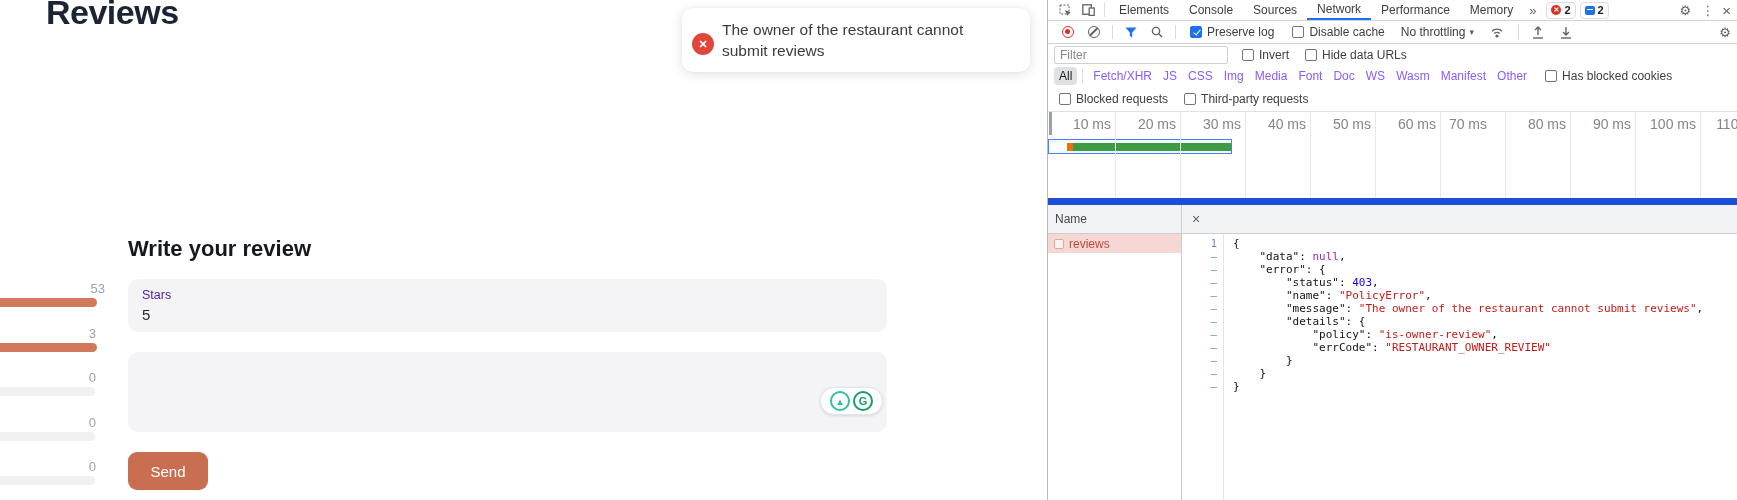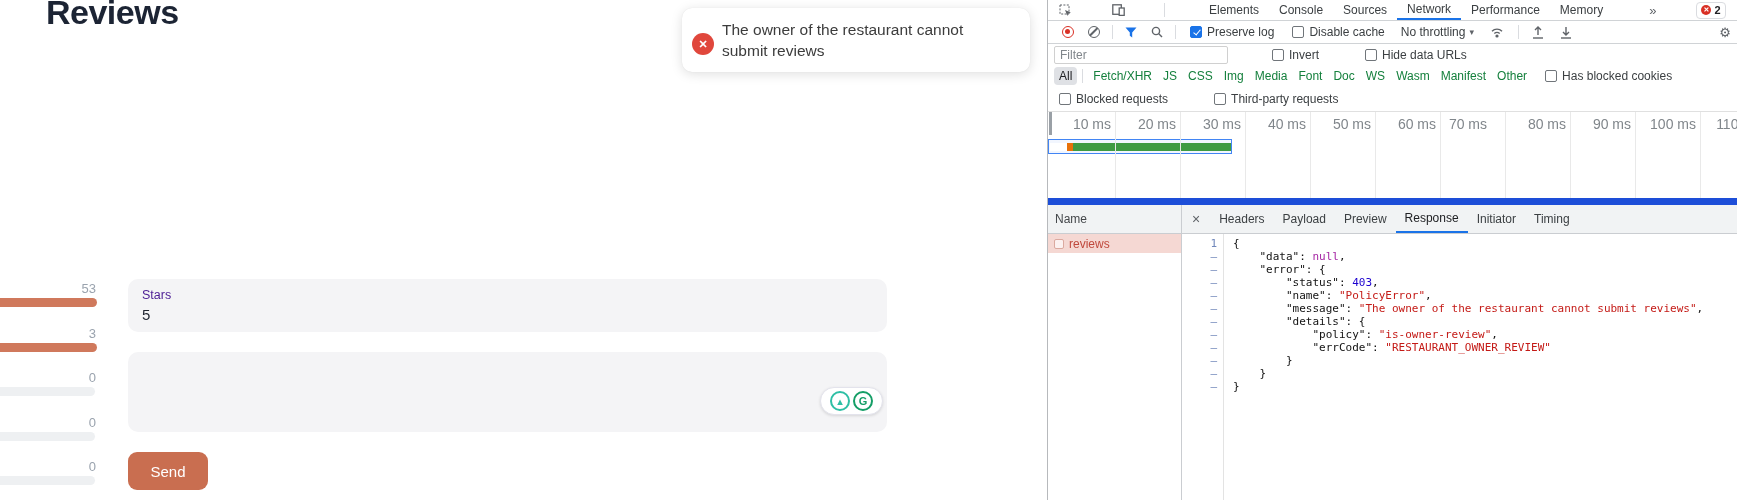--- a/index.html
+++ b/index.html
@@ -30,21 +30,21 @@
 
   .send-btn{position:absolute;left:128px;top:452px;width:80px;height:38px;background:#c96e50;border:none;border-radius:9px;color:#fff;font-size:15px;font-weight:500;font-family:"Liberation Sans",sans-serif;cursor:pointer;}
 
   
   .toast{position:absolute;left:682px;top:8px;width:348px;height:64px;background:#fff;border-radius:10px;box-shadow:0 2px 12px rgba(0,0,0,.13),0 0 1px rgba(0,0,0,.1);}
   .toast-icon{position:absolute;left:10px;top:25px;width:22px;height:22px;border-radius:50%;background:#e0473c;color:#fff;font-size:11px;font-weight:700;display:flex;align-items:center;justify-content:center;}
   .toast-text{position:absolute;left:40px;top:11px;font-size:15.5px;line-height:21px;color:#3c3c3c;}
 
   
   .devtools{position:absolute;left:1047px;top:0;width:690px;height:500px;box-sizing:border-box;border-left:1px solid #b7b9bc;background:#fff;font-size:12px;color:#3c4043;}
-  .dt-row{display:flex;align-items:center;box-sizing:border-box;gap:30px;}
+  .dt-row{display:flex;align-items:center;box-sizing:border-box;}
   .vsep{width:1px;height:14px;background:#dadce0;margin:0 4px;flex:none;}
   .spacer{flex:1;}
   .ticon{flex:none;display:flex;align-items:center;justify-content:center;color:#5f6368;cursor:pointer;}
 
   .dt-tabs{height:21px;border-bottom:1px solid #d0d3d6;padding-left:6px;}
   .main-tabs{display:flex;height:100%;}
   .tab{padding:0 10px;display:flex;align-items:center;height:100%;box-sizing:border-box;color:#3c4043;cursor:pointer;white-space:nowrap;}
   .tab.sel{border-bottom:2px solid #1a73e8;}
   .more-tabs{font-size:13px;color:#5f6368;padding:0 6px;cursor:pointer;}
   .badge{display:flex;align-items:center;gap:3px;border:1px solid #dadce0;border-radius:4px;height:15px;padding:0 4px;margin-left:4px;font-size:11px;color:#202124;cursor:pointer;}
@@ -64,21 +64,21 @@
   .chk{width:12px;height:12px;border:1px solid #70757a;border-radius:2px;box-sizing:border-box;background:#fff;position:relative;flex:none;}
   .chk.on{background:#1a73e8;border-color:#1a73e8;}
   .chk.on:after{content:"";position:absolute;left:3.5px;top:1px;width:3px;height:6px;border:solid #fff;border-width:0 1.5px 1.5px 0;transform:rotate(40deg);}
   .throttle{display:flex;align-items:center;gap:4px;margin:0 6px;cursor:pointer;white-space:nowrap;}
   .caret{font-size:9px;color:#5f6368;}
 
   .dt-filterrow{height:21px;padding-left:6px;}
   .filter-input{width:162px;height:16px;border:1px solid #d0d0d0;border-radius:2px;font-size:12px;padding:0 5px;font-family:"Liberation Sans",sans-serif;color:#202124;}
   .filter-input::placeholder{color:#80868b;}
   .dt-types{height:22px;padding-left:6px;gap:1px;}
-  .chip{padding:2px 5px;color:#15803d;cursor:pointer;white-space:nowrap;}
+  .chip{padding:2px 5px;color:#8b5cf6;cursor:pointer;white-space:nowrap;}
   .chip.sel{background:#dfe1e5;border-radius:4px;color:#202124;}
   .dt-blocked{height:25px;padding-left:3px;border-bottom:1px solid #e0e0e0;}
 
   .dt-overview{position:relative;height:86px;overflow:hidden;border-bottom:0;}
   .gridline{position:absolute;top:0;bottom:0;width:1px;background:#e9e9e9;}
   .tick-label{position:absolute;top:4px;width:56px;text-align:right;font-size:14px;color:#80868b;}
   .zero-tick{position:absolute;left:1px;top:0;width:3px;height:23px;background:#9aa0a6;}
   .ov-sel{position:absolute;left:0;top:27px;width:184px;height:15px;border:1px solid #4285f4;background:rgba(66,133,244,.07);box-sizing:border-box;}
   .seg{position:absolute;top:3px;height:8px;}
   .seg.white{left:1px;width:17px;background:#fff;}
@@ -113,32 +113,33 @@
 </style>
 </head>
 <body>
 
 <div class="screen">
 
   <section class="webpage">
     <h1 class="page-title">Reviews</h1>
 
     <div class="histogram" id="histogram">
-        <div class="h-num" style="top: 0px;">53</div>
+        <div class="h-num" style="top: 0px; padding-left: 9px;">53</div>
         <div class="h-bar filled" style="top: 17px; width: 97px;"></div>
         <div class="h-num" style="top: 44.5px;">3</div>
         <div class="h-bar filled" style="top: 61.5px; width: 97px;"></div>
         <div class="h-num" style="top: 89px;">0</div>
         <div class="h-bar empty" style="top: 106px; width: 95px;"></div>
         <div class="h-num" style="top: 133.5px;">0</div>
         <div class="h-bar empty" style="top: 150.5px; width: 95px;"></div>
         <div class="h-num" style="top: 178px;">0</div>
         <div class="h-bar empty" style="top: 195px; width: 95px;"></div>
       </div>
 
+    <h2 class="form-heading">Write your review</h2>
 
     <div class="field stars-field">
       <div class="field-label">Stars</div>
       <div class="field-value">5</div>
     </div>
 
     <div class="field review-field">
       <div class="gram-pill">
         <span class="gicon g1">▴</span>
         <span class="gicon g2">G</span>
@@ -319,28 +320,20 @@
         <span class="tick-label" style="left: 527px;">90 ms</span>
         <span class="gridline" style="left: 652px;"></span>
         <span class="tick-label" style="left: 592px;">100 ms</span>
         <span class="tick-label" style="left: 657px;">110 ms</span>
       </div>
 
     <div class="dt-header">
       <div class="name-hcell">Name</div>
       <div class="detail-tabs">
         <span class="dclose">×</span>
-        <span id="detailTabs" style="display:flex;align-items:stretch;">
-            <span class="dtab">Headers</span>
-            <span class="dtab">Payload</span>
-            <span class="dtab">Preview</span>
-            <span class="dtab sel">Response</span>
-            <span class="dtab">Initiator</span>
-            <span class="dtab">Timing</span>
-          </span>
       </div>
     </div>
 
     <div class="dt-content">
       <div class="name-list">
         <div class="req-row">
           <span class="req-icon"></span>
           <span class="req-name">reviews</span>
         </div>
       </div>

